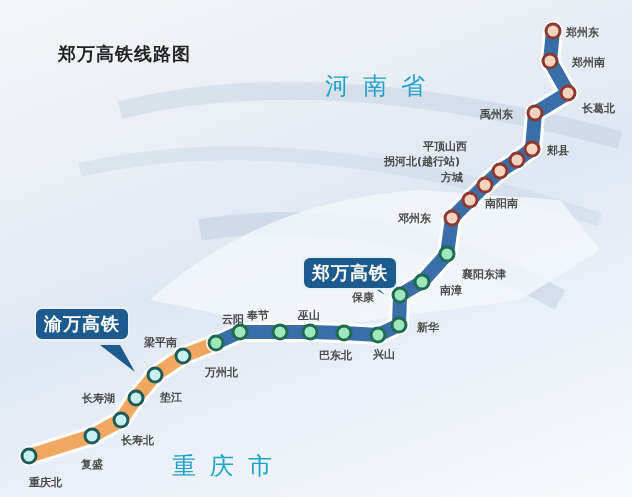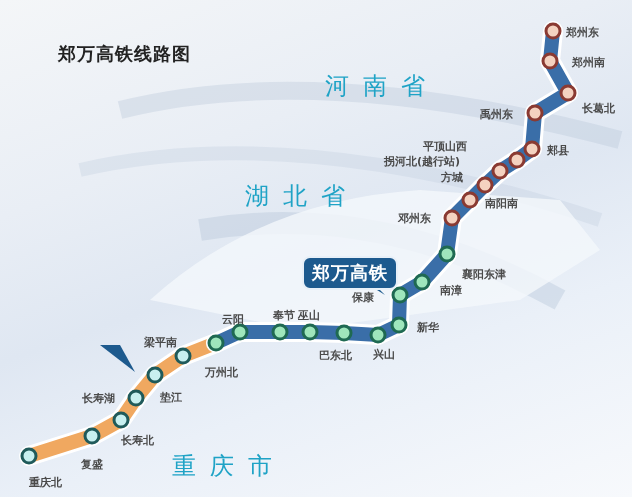--- a/index.html
+++ b/index.html
@@ -69,43 +69,43 @@
       <circle cx="29" cy="456" r="7"></circle>
     </g>
 
     <polygon points="345,270 360,270 385,295" fill="#1d5a8e"></polygon>
     <polygon points="100,345 120,345 135,372" fill="#1d5a8e"></polygon>
   </svg>
 
   <div class="title">郑万高铁线路图</div>
 
   <div class="province" style="left:325px; top:70px;">河南省</div>
-  <div class="province" style="left:245px; top:180px;">湖北省</div>
   <div class="province" style="left:172px; top:450px;text-align:right;">重庆市</div>
 
   <div class="callout" style="left:302px; top:248px;margin-top:8px;">郑万高铁</div>
+  <div class="callout" style="left:34px; top:307px;">渝万高铁</div>
 
   <div class="station-label" style="left:566px; top:25px;">郑州东</div>
   <div class="station-label" style="left:524px; top:55px;margin-left:48px;">郑州南</div>
   <div class="station-label" style="left:582px; top:101px;text-align:right;">长葛北</div>
   <div class="station-label" style="left:480px; top:107px;">禹州东</div>
   <div class="station-label" style="left:547px; top:143px;">郏县</div>
   <div class="station-label" style="left:423px; top:139px;">平顶山西</div>
   <div class="station-label" style="left:384px; top:154px;">拐河北(越行站)</div>
   <div class="station-label" style="left:441px; top:170px;">方城</div>
   <div class="station-label" style="left:485px; top:196px;">南阳南</div>
   <div class="station-label" style="left:398px; top:211px;">邓州东</div>
   <div class="station-label" style="left:462px; top:251px;margin-top:16px;">襄阳东津</div>
   <div class="station-label" style="left:440px; top:283px;">南漳</div>
   <div class="station-label" style="left:352px; top:290px;">保康</div>
   <div class="station-label" style="left:417px; top:320px;">新华</div>
   <div class="station-label" style="left:373px; top:347px;">兴山</div>
   <div class="station-label" style="left:319px; top:348px;">巴东北</div>
   <div class="station-label" style="left:298px; top:308px;">巫山</div>
-  <div class="station-label" style="left:273px; top:308px;">奉节</div>
+  <div class="station-label" style="left:247px; top:308px;">奉节</div>
   <div class="station-label" style="left:222px; top:312px;">云阳</div>
   <div class="station-label" style="left:205px; top:365px;">万州北</div>
   <div class="station-label" style="left:144px; top:335px;">梁平南</div>
   <div class="station-label" style="left:160px; top:390px;">垫江</div>
   <div class="station-label" style="left:82px; top:391px;">长寿湖</div>
   <div class="station-label" style="left:121px; top:433px;">长寿北</div>
   <div class="station-label" style="left:81px; top:457px;">复盛</div>
   <div class="station-label" style="left:29px; top:475px;">重庆北</div>
 </div>
 

